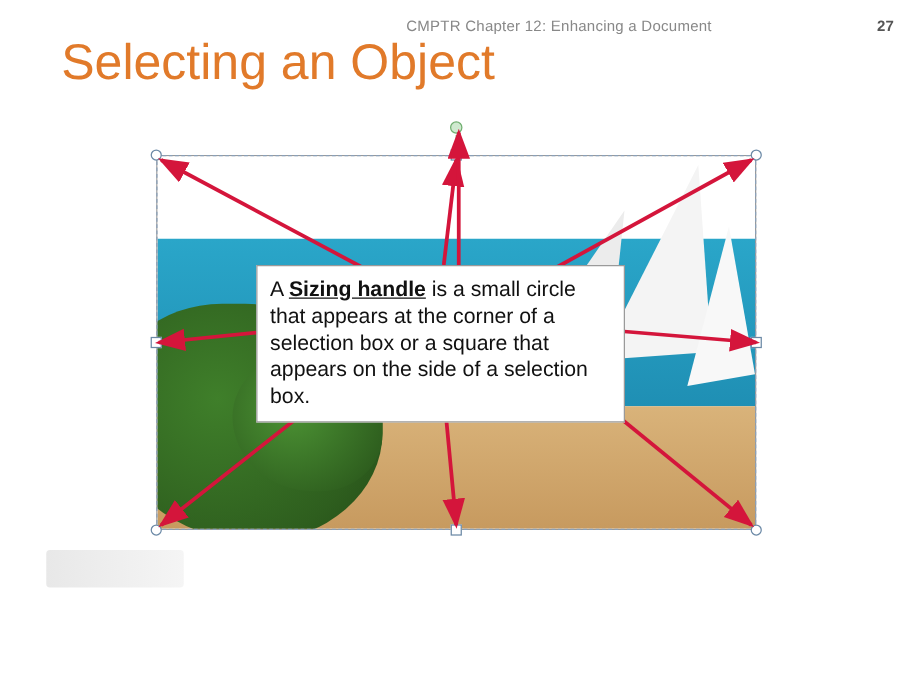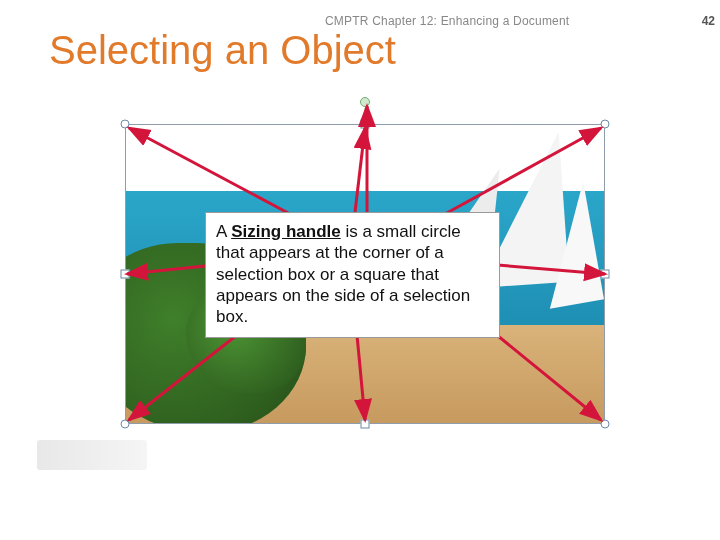--- a/index.html
+++ b/index.html
@@ -43,21 +43,21 @@
   .callout u { }
 
   .logo-ph { position:absolute; left:12px; bottom:10px; width:110px; height:30px; background:linear-gradient(90deg,#e8e8e8,#f5f5f5); border-radius:3px; }
 </style>
 </head>
 <body>
 
 <div class="slide">
 
   <div class="chapter">CMPTR Chapter 12: Enhancing a Document</div>
-  <div class="pagenum">42</div>
+  <div class="pagenum">27</div>
   <div class="title">Selecting an Object</div>
 
   <div class="figure">
     <div class="photo">
       <div class="sky"></div>
       <div class="water"></div>
       <div class="sand"></div>
       <div class="sail s1"></div>
       <div class="sail s2"></div>
       <div class="sail s3"></div>

